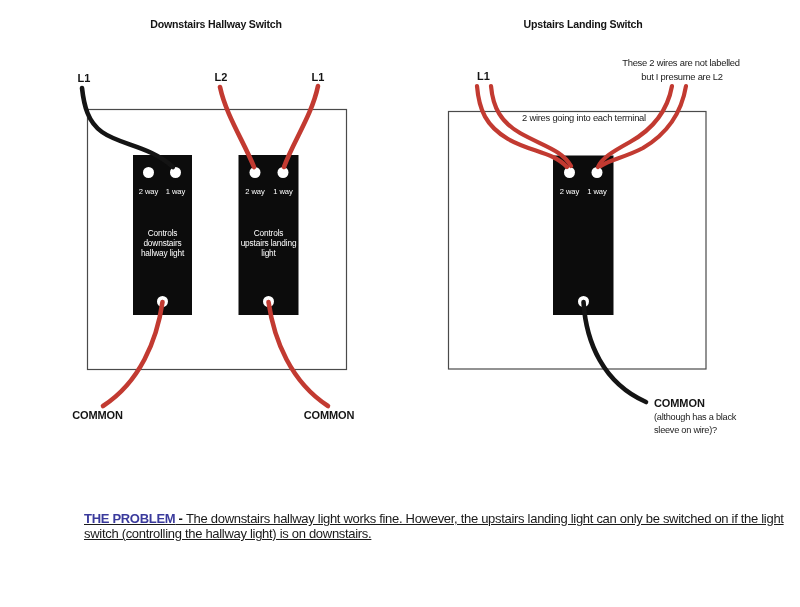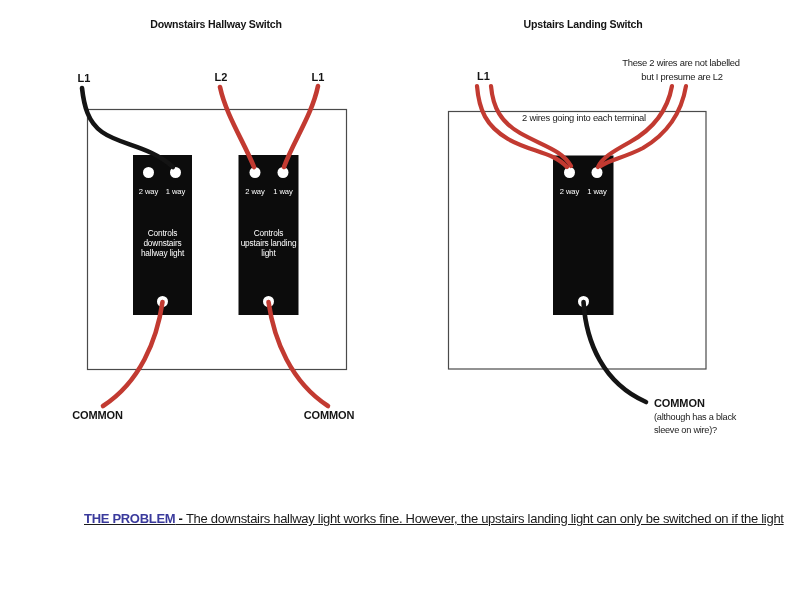--- a/index.html
+++ b/index.html
@@ -99,16 +99,17 @@
   <text class="term" x="569.5" y="194">2 way</text>
   <text class="term" x="597" y="194">1 way</text>
 
   <text class="common-start" x="654" y="407">COMMON</text>
   <text class="sub" x="654" y="420">(although has a black</text>
   <text class="sub" x="654" y="433">sleeve on wire)?</text>
 </svg>
 
 <div class="problem">
   <span class="line"><b class="accent">THE PROBLEM</b><b> - </b><span>The downstairs hallway light works fine. However, the upstairs landing light can only be switched on if the light</span></span>
+  <span class="line"><span>switch (controlling the hallway light) is on downstairs.</span></span>
 </div>
 
 
 
 
 </body></html>

